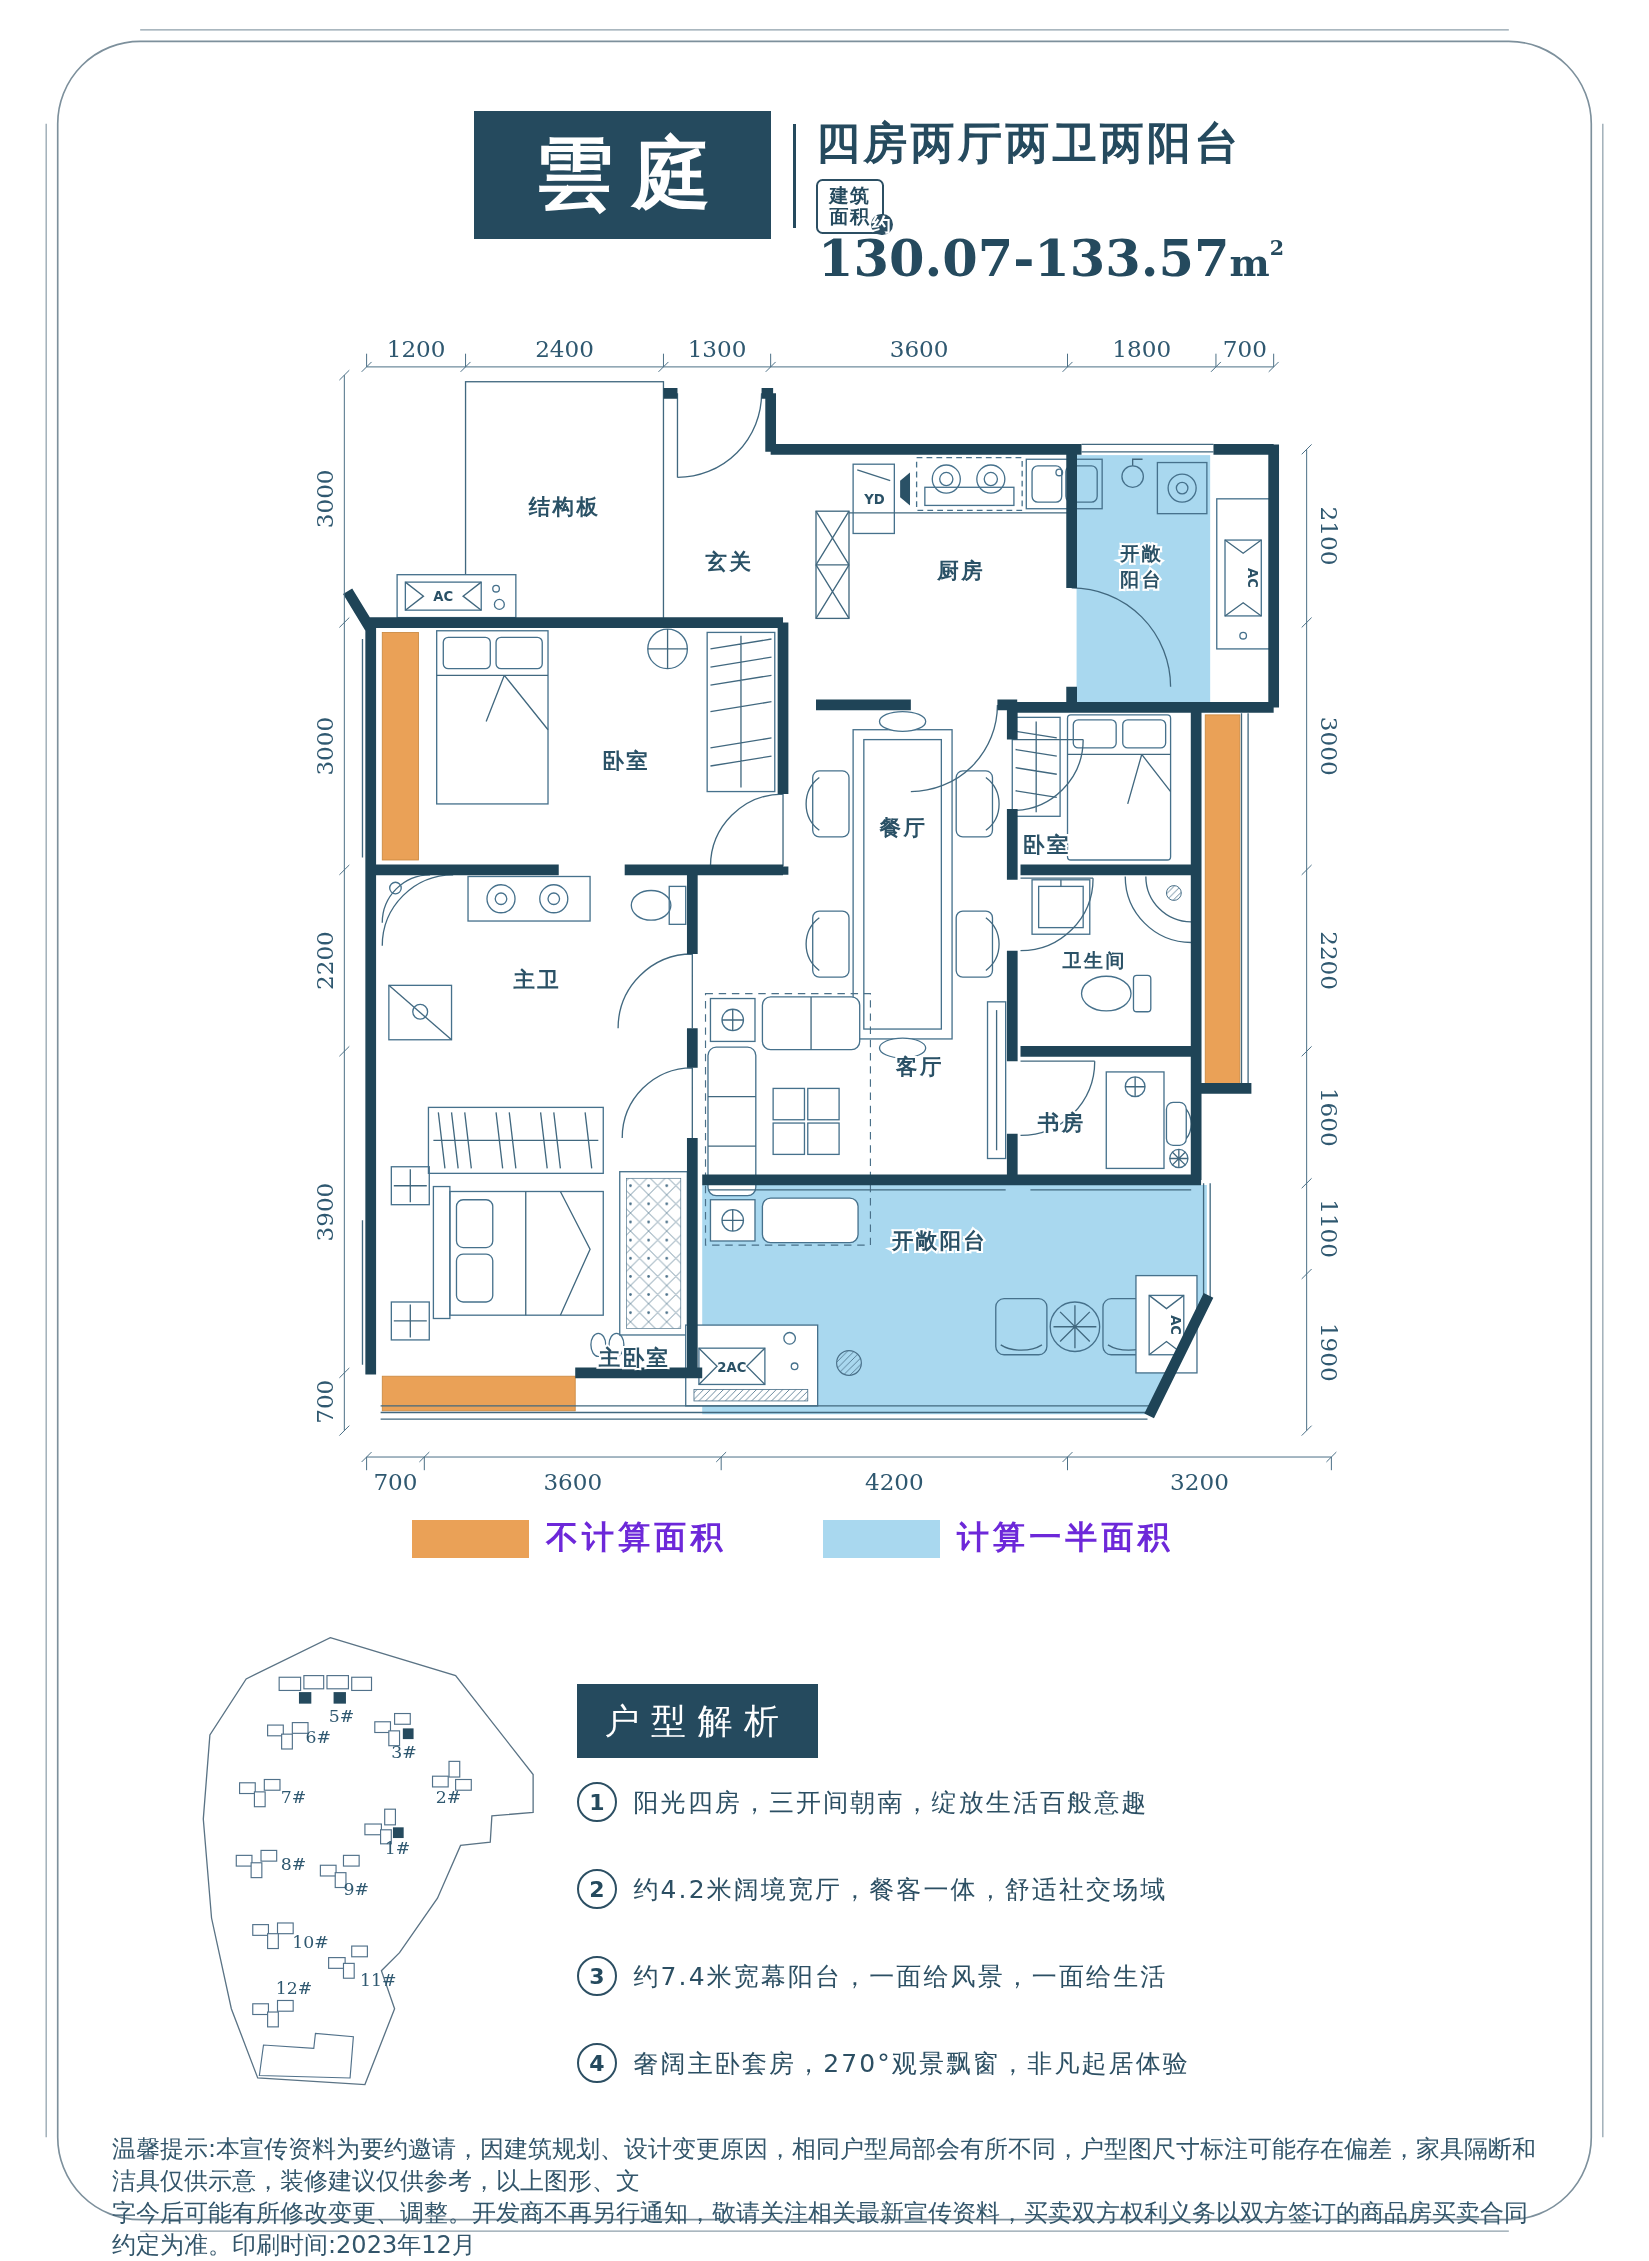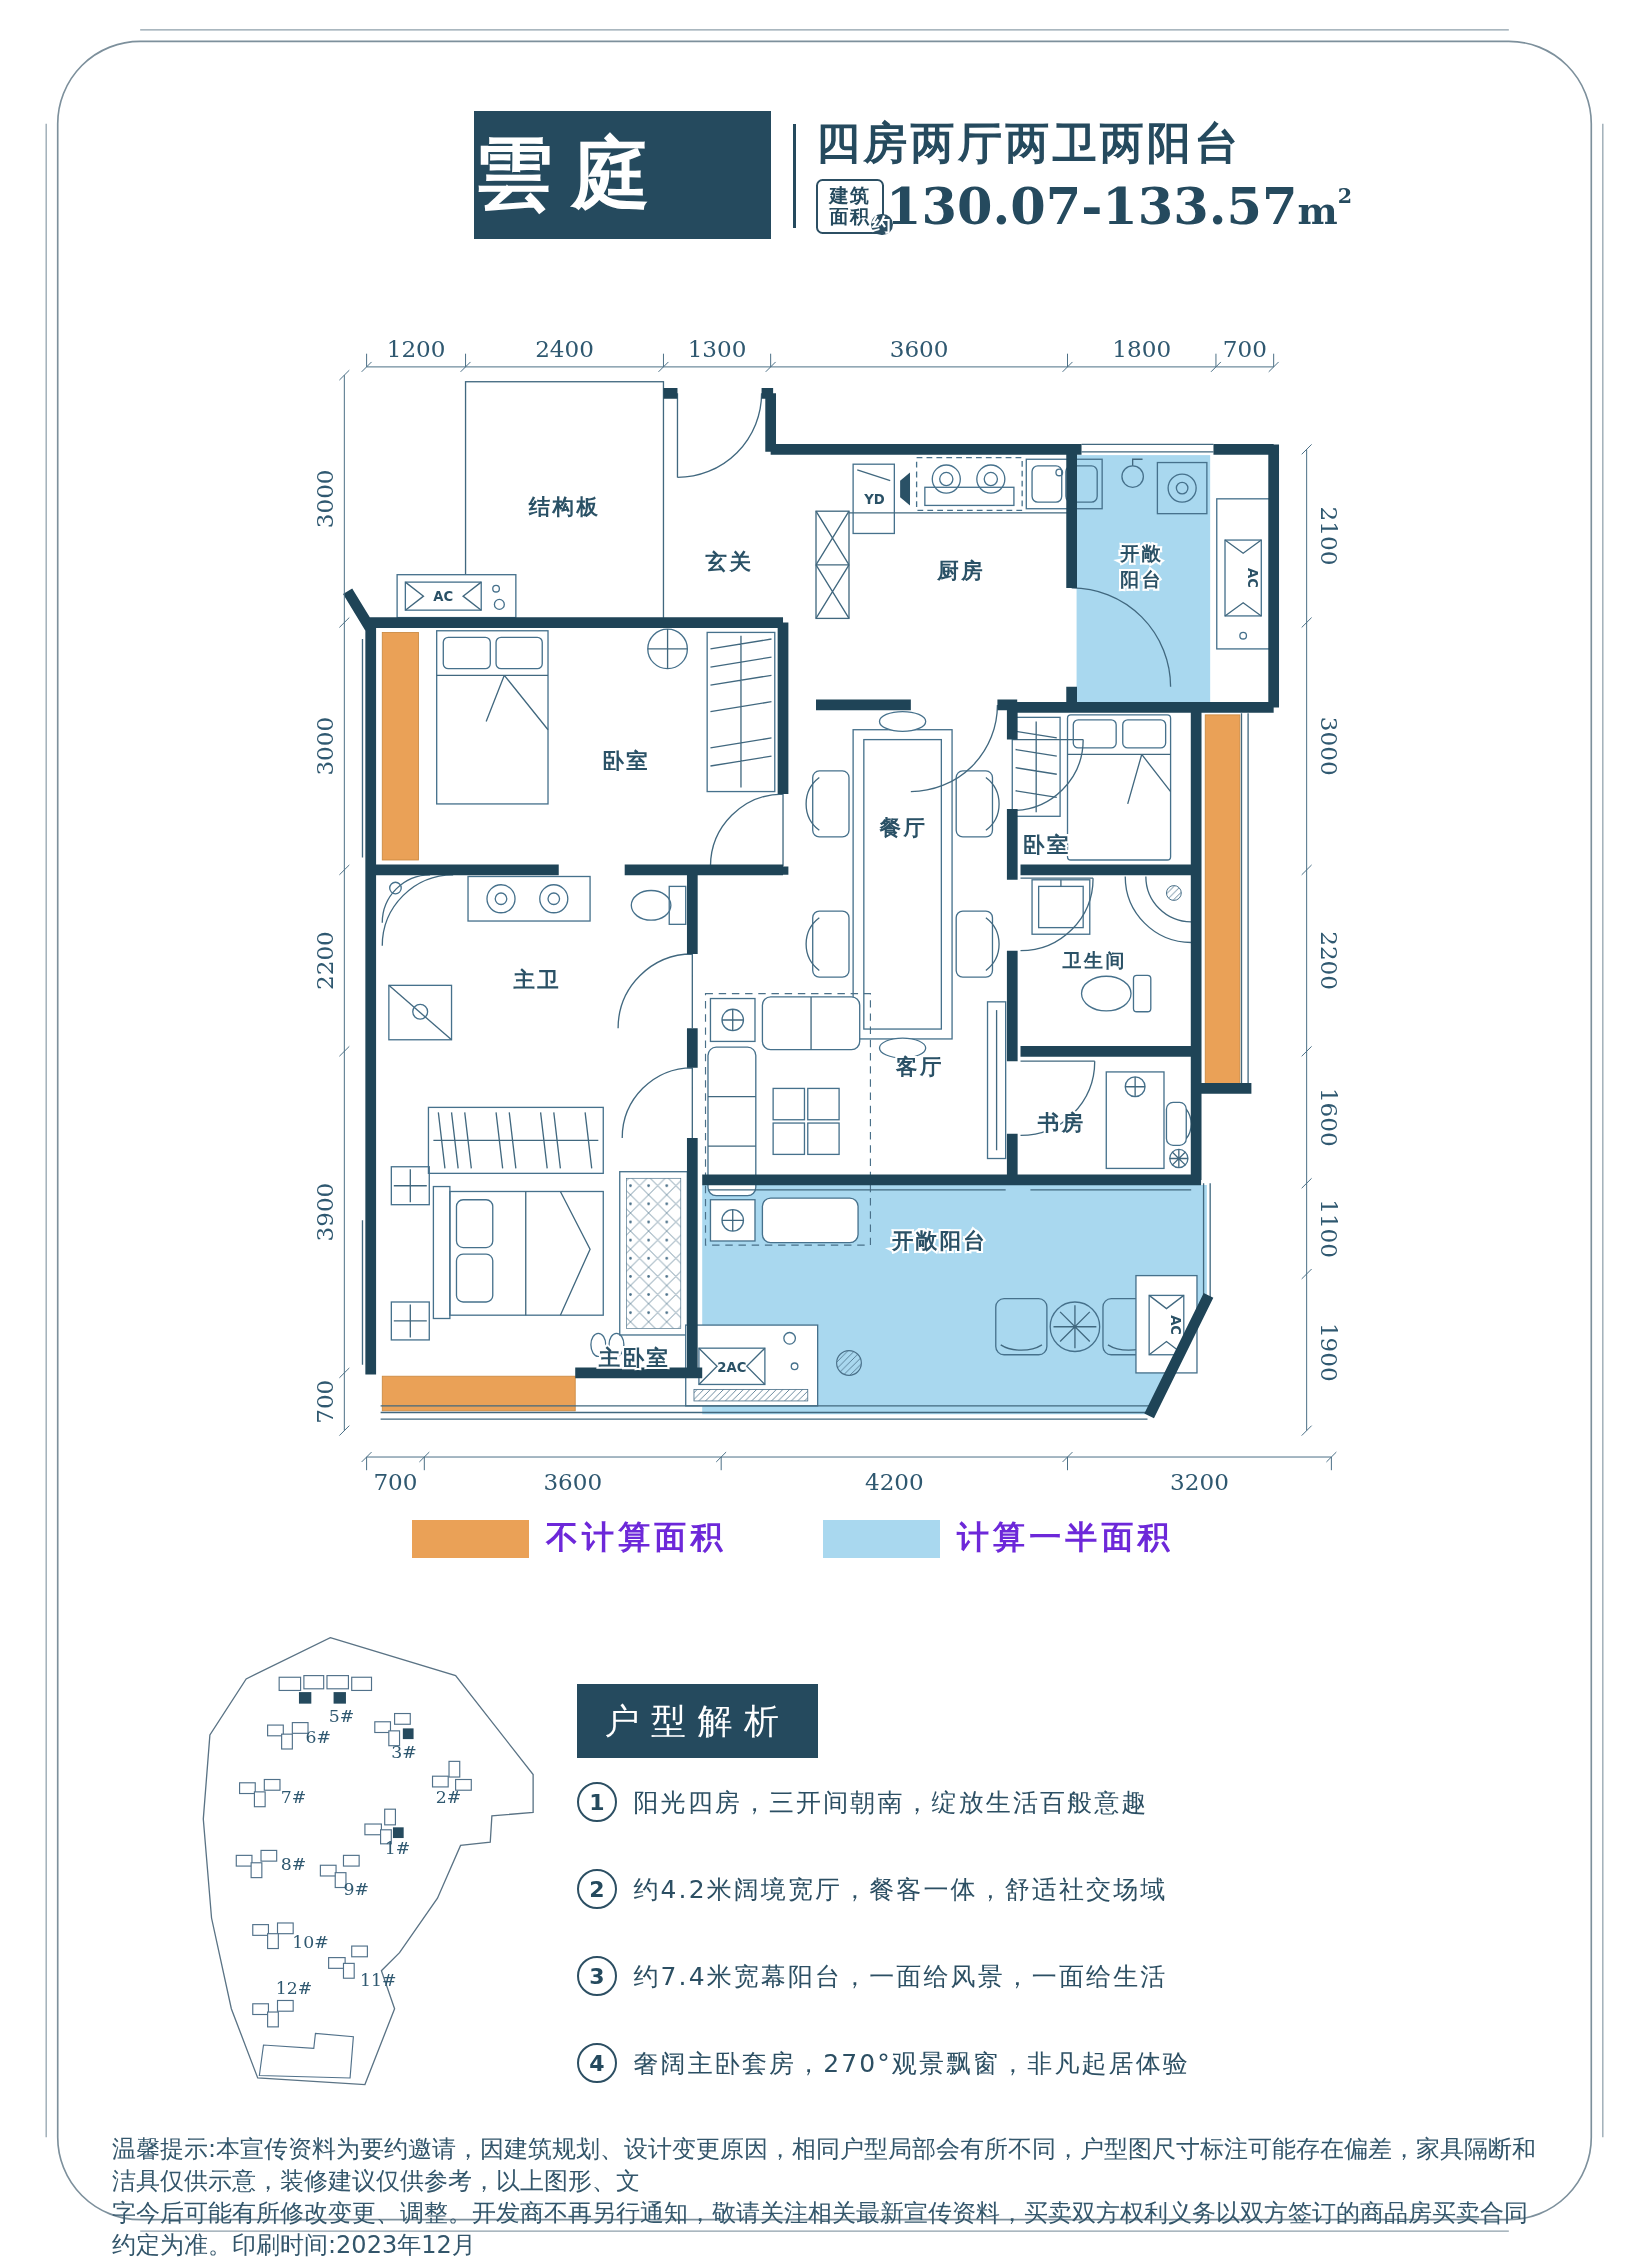--- a/index.html
+++ b/index.html
@@ -3,28 +3,28 @@
 <meta charset="utf-8">
 <style>
   html,body{margin:0;padding:0;background:#e8e8e8;}
   .page{position:relative;width:1649px;height:2261px;background:#ffffff;overflow:hidden;
         font-family:"DejaVu Sans","Liberation Sans",sans-serif;color:#254a5e;}
   svg{position:absolute;overflow:visible;}
   
   .frame-svg{left:0;top:0;}
   
   .title-box{position:absolute;left:474px;top:111px;width:297px;height:128px;background:#254a5e;
-             display:flex;align-items:center;}
+             display:flex;align-items:center;justify-content:center;}
   .title-box span{font-family:"DejaVu Serif","Liberation Serif",serif;font-size:79px;color:#ffffff;
                   letter-spacing:18px;margin-right:-18px;font-weight:600;}
   .title-divider{position:absolute;left:793px;top:124px;width:2.5px;height:104px;background:#254a5e;}
   .title-right{position:absolute;left:816px;top:114px;}
   .title-sub{font-family:"DejaVu Serif","Liberation Serif",serif;font-size:44px;font-weight:700;
              color:#254a5e;letter-spacing:3.3px;line-height:58px;}
-  .area-row{display:flex;align-items:center;margin-top:6.6px;}
+  .area-row{display:flex;align-items:flex-start;margin-top:6.6px;flex-direction:column;}
   .area-badge{position:relative;width:64px;height:51px;border:2.1px solid #2c4f63;border-radius:6.6px;
               display:flex;flex-direction:column;align-items:center;justify-content:center;}
   .area-badge div{font-size:19px;font-weight:700;line-height:21.4px;letter-spacing:1.6px;}
   .area-approx{position:absolute;right:-10.7px;bottom:-3.3px;width:21.4px;height:21.4px;border-radius:50%;
                background:#2c4f63;color:#fff;font-size:12.4px;display:flex;align-items:center;justify-content:center;}
   .area-value{font-family:"DejaVu Serif","Liberation Serif",serif;font-size:51px;font-weight:600;
               line-height:48px;margin-left:2px;letter-spacing:0px;}
   .area-unit{font-family:"DejaVu Serif","Liberation Serif",serif;font-size:38px;font-weight:600;line-height:41px;}
   .area-sup{font-family:"DejaVu Serif","Liberation Serif",serif;font-size:20.6px;font-weight:600;
             vertical-align:21.4px;line-height:16.5px;}

